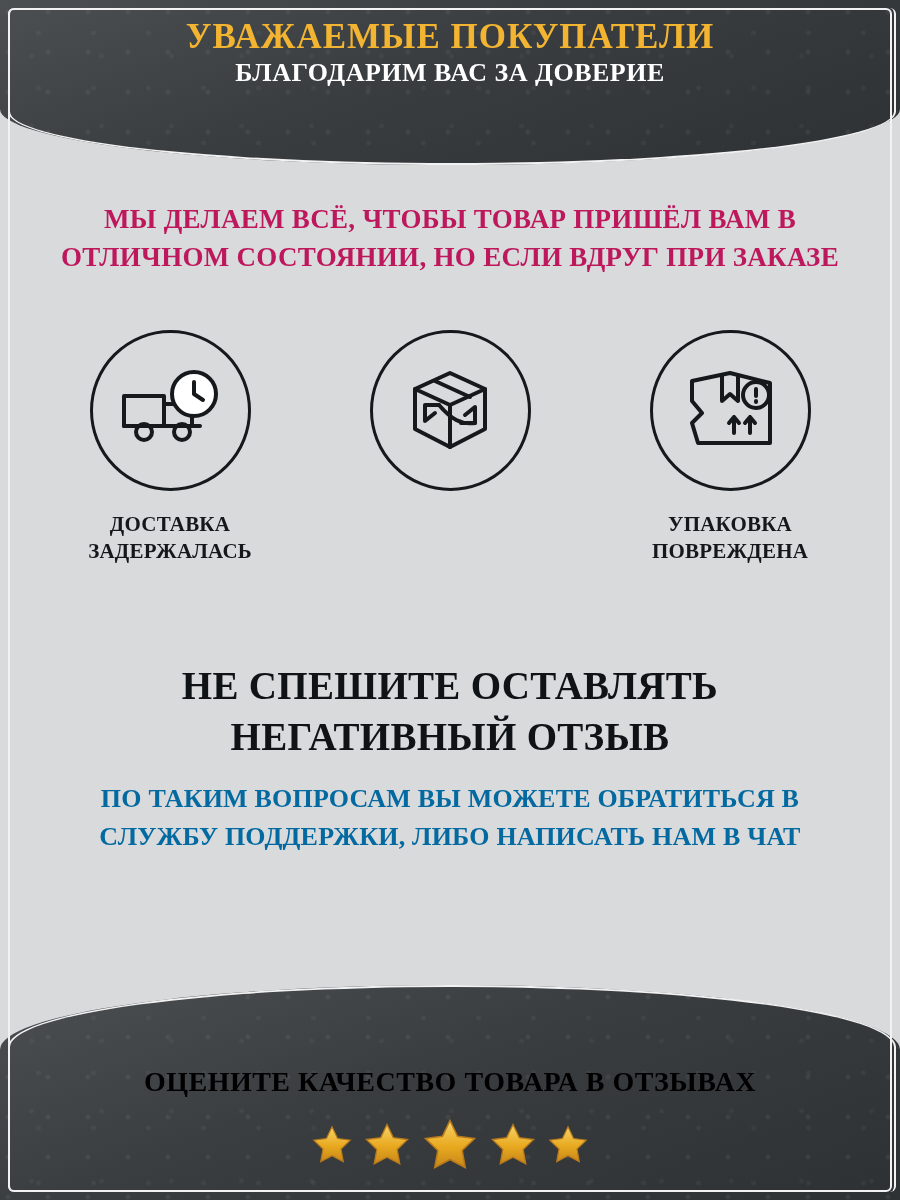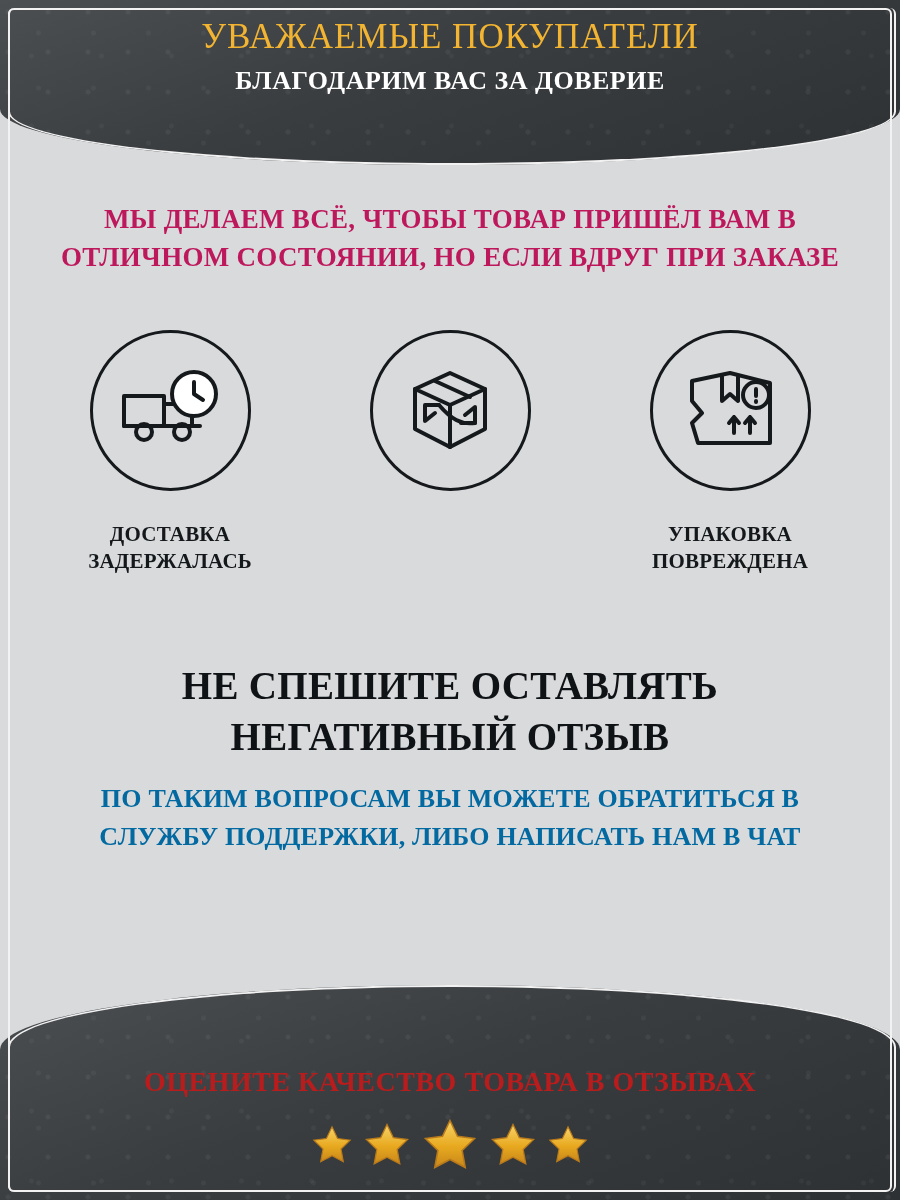--- a/index.html
+++ b/index.html
@@ -77,29 +77,28 @@
   .header {
     position: absolute;
     top: 18px;
     left: 0;
     width: 900px;
     text-align: center;
     z-index: 5;
   }
   .header-title {
     font-size: 35px;
-    font-weight: normal;
+    font-weight: bold;
     letter-spacing: 1px;
     color: #f2b431;
     text-transform: uppercase;
     line-height: 1.1;
     text-align: center;
   }
   .header-sub {
-    margin-top: 8px;
     font-size: 26px;
     font-weight: bold;
     letter-spacing: 0.5px;
     color: #ffffff;
     text-transform: uppercase;
     line-height: 1.25;
   }
 
   
   .intro {
@@ -136,21 +135,21 @@
     width: 155px;
     height: 155px;
     border: 3px solid #16191c;
     border-radius: 50%;
     display: flex;
     align-items: center;
     justify-content: center;
     background: transparent;
   }
   .icon-caption {
-    margin-top: 30px;
+    margin-top: 20px;
     font-size: 21px;
     font-weight: bold;
     line-height: 1.28;
     text-align: center;
     color: #14181b;
     text-transform: uppercase;
     letter-spacing: 0.2px;
   }
 
   
@@ -188,21 +187,21 @@
     bottom: 0;
     left: 0;
     width: 900px;
     z-index: 5;
     text-align: center;
     padding-bottom: 24px;
   }
   .footer-text {
     font-size: 28px;
     font-weight: bold;
-    color: #b91c1c;
+    color: #000000;
     text-transform: uppercase;
     line-height: 1.3;
     letter-spacing: 0.5px;
     padding: 0 70px;
   }
   .stars {
     margin-top: 14px;
     display: flex;
     justify-content: center;
     align-items: center;

